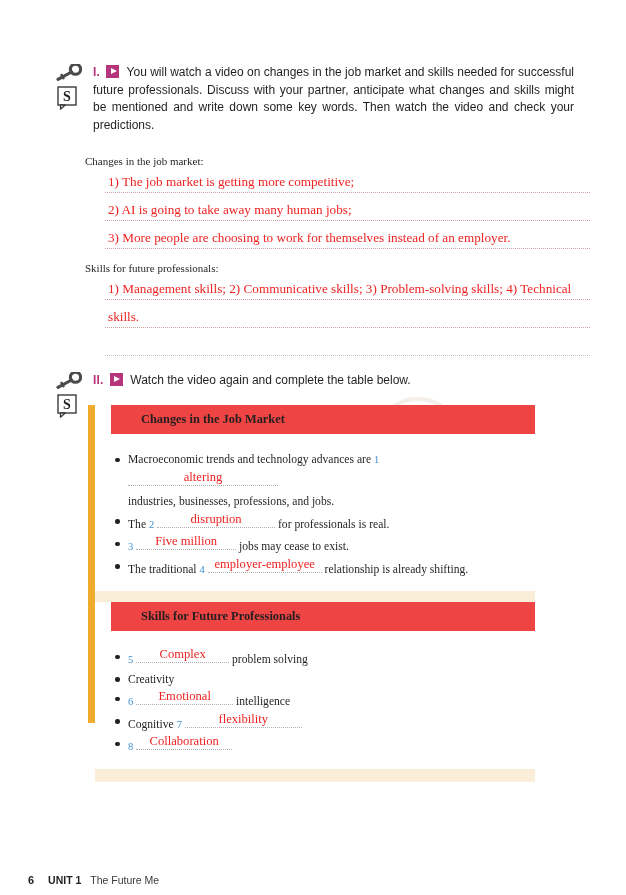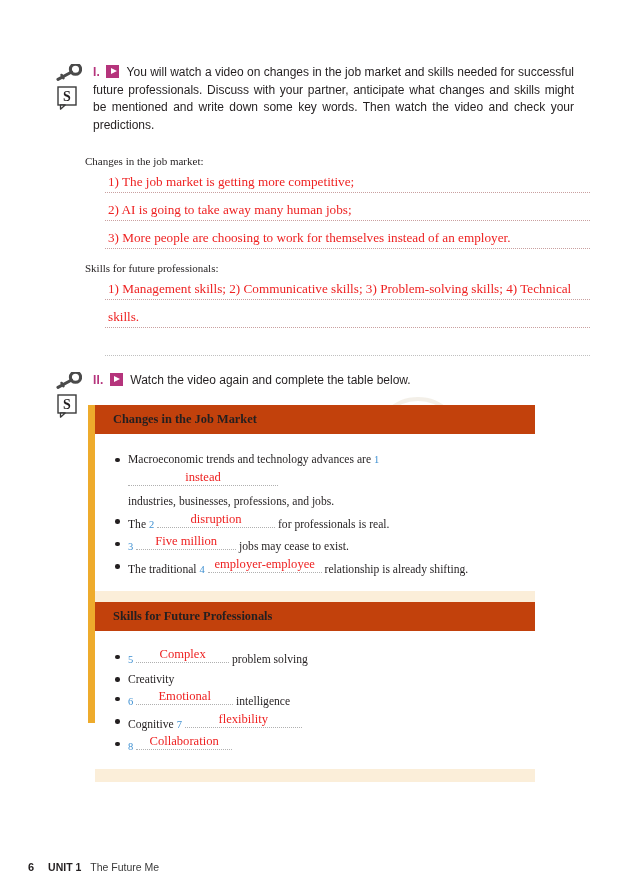--- a/index.html
+++ b/index.html
@@ -101,29 +101,30 @@
     height: 318px;
     background: #eeab2c;
   }
   .tbl-inner {
     position: absolute;
     left: 7px;
     top: 0;
     width: 440px;
   }
   .tbl-head {
-    background: #c2410c;
+    background: #ef4444;
     height: 29px;
     line-height: 29px;
-    padding-left: 18px;
+    padding-left: 30px;
     font-family: "Liberation Serif", serif;
     font-weight: bold;
     font-size: 12.4px;
     color: #231f20;
     box-sizing: border-box;
+    margin-left: 16px;
   }
   .tbl-body {
     background: #ffffff;
     padding: 16px 14px 12px 18px;
     box-sizing: border-box;
     font-family: "Liberation Serif", serif;
     font-size: 11.6px;
     line-height: 19.5px;
     color: #231f20;
   }
@@ -166,21 +167,21 @@
     width: 92px;
     height: 92px;
     opacity: .30;
     pointer-events: none;
   }
 
   
   .footer {
     position: absolute;
     left: 28px;
-    bottom: 22px;
+    bottom: 9px;
     font-size: 10.5px;
     color: #231f20;
     white-space: nowrap;
     margin-top: 18px;
   }
   .footer .pg { font-weight: bold; font-size: 11px; }
   .footer .unit { font-weight: bold; margin-left: 11px; }
   .footer .ttl { margin-left: 6px; color: #3a3a3a; }
 </style>
 </head>
@@ -261,21 +262,21 @@
   <div class="tbl-accent"></div>
   <div class="tbl-inner">
 
     <div class="tbl-head">Changes in the Job Market</div>
     <div class="tbl-body">
 
       <div class="b-item">
         <span>Macroeconomic trends and technology advances are</span>
         <span class="num">1</span>
         <span class="fill" style="width:150px">
-          <span>instead</span>
+          <span>altering</span>
         </span>
         <div>industries, businesses, professions, and jobs.</div>
       </div>
 
       <div class="b-item">
         <span>The</span>
         <span class="num">2</span>
         <span class="fill" style="width:118px">
           <span>disruption</span>
         </span>

